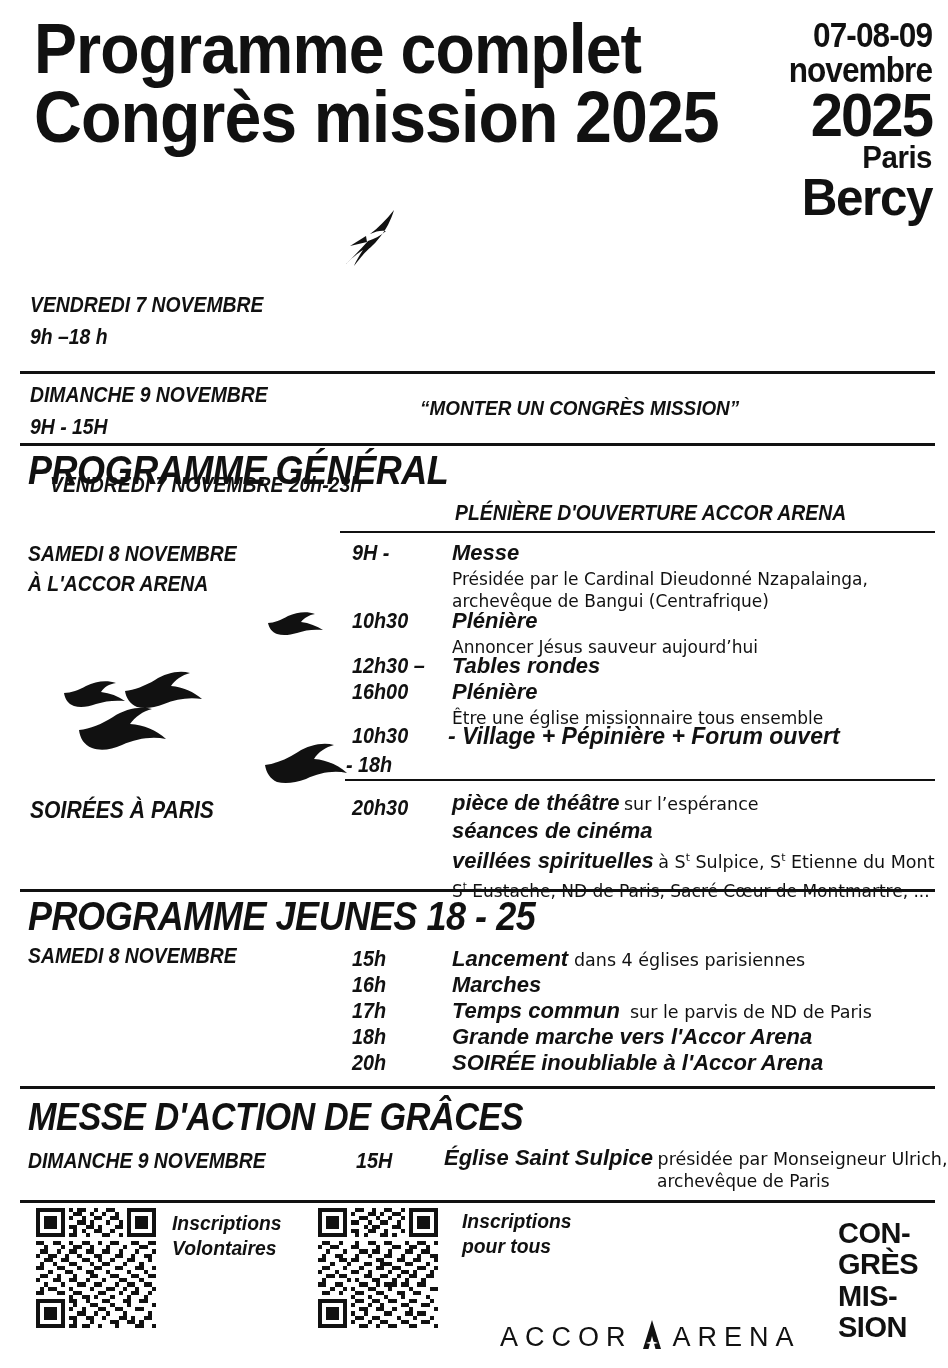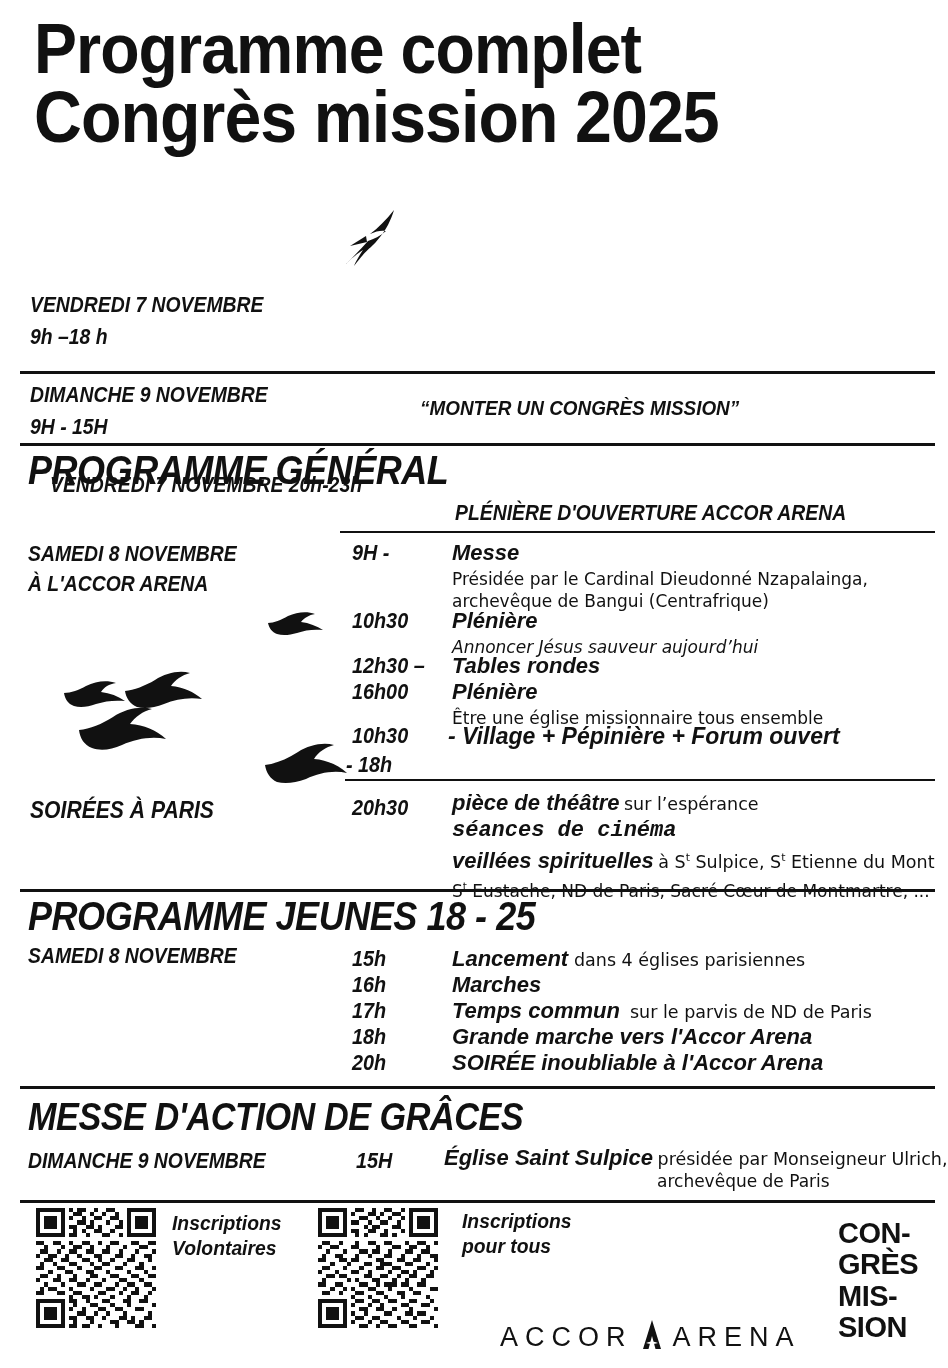--- a/index.html
+++ b/index.html
@@ -100,20 +100,27 @@
 </head>
 <body>
 
 <div class="poster">
 
   <div class="masthead">
     <div class="mast-line l1">Programme complet</div>
     <div class="mast-line l2">Congrès mission 2025</div>
   </div>
 
+  <div class="datebox">
+    <div class="d1">07-08-09</div>
+    <div class="d2">novembre</div>
+    <div class="d3">2025</div>
+    <div class="d4">Paris</div>
+    <div class="d5">Bercy</div>
+  </div>
 
 
   <div class="abs" style="left:336px;top:206px;width:70px;height:70px;">
     <svg viewBox="0 0 70 70" width="70" height="70" aria-hidden="true">
       <path d="M58 4 C50 14 42 22 34 28 C40 25 46 24 50 25 C44 30 38 33 32 35
                C26 42 18 50 10 58 C16 52 22 47 27 44 C23 50 20 55 18 60
                C24 52 30 45 35 41 C38 38 41 35 44 31 C50 24 55 14 58 4 Z" fill="#111"></path>
       <path d="M30 30 L14 40 L31 36 Z" fill="#111"></path>
     </svg>
   </div>
@@ -168,21 +175,21 @@
   <div class="abs" style="left:352px;top:540px;">
     <span class="timecol abs" style="left:0;top:0;">9H -</span>
     <span class="itemb abs" style="left:100px;top:0;">Messe</span>
     <span class="desc abs" style="left:100px;top:28px;">Présidée par le Cardinal Dieudonné Nzapalainga,</span>
     <span class="desc abs" style="left:100px;top:50px;">archevêque de Bangui (Centrafrique)</span>
   </div>
 
   <div class="abs" style="left:352px;top:608px;">
     <span class="timecol abs" style="left:0;top:0;">10h30</span>
     <span class="itemb abs" style="left:100px;top:0;">Plénière</span>
-    <span class="desc abs" style="left:100px;top:28px;font-style:italic;">Annoncer Jésus sauveur aujourd’hui</span>
+    <span class="desc abs" style="left:100px;top:28px;">Annoncer Jésus sauveur aujourd’hui</span>
   </div>
 
   <div class="abs" style="left:352px;top:653px;">
     <span class="timecol abs" style="left:0;top:0;">12h30 –</span>
     <span class="itemb abs" style="left:100px;top:0;">Tables rondes</span>
   </div>
 
   <div class="abs" style="left:352px;top:679px;">
     <span class="timecol abs" style="left:0;top:0;">16h00</span>
     <span class="itemb abs" style="left:100px;top:0;">Plénière</span>
@@ -205,21 +212,21 @@
   </div>
   <div class="abs" style="left:352px;top:795px;">
     <div class="timecol">20h30</div>
   </div>
 
   <div class="abs" style="left:452px;top:790px;">
     <div style="height:28px;">
       <span class="itemb">pièce de théâtre</span>
       <span class="itemlight">sur l’espérance</span>
     </div>
-    <div style="height:30px;font-family:Liberation Mono, monospace;">
+    <div style="height:30px;">
       <span class="itemb">séances de cinéma</span>
       <span class="itemlight"></span>
     </div>
     <div style="height:28px;">
       <span class="itemb">veillées spirituelles</span>
       <span class="itemlight">à S<sup>t</sup> Sulpice, S<sup>t</sup> Etienne du Mont</span>
     </div>
     <div style="margin-top:4px;">
       <span class="desc">S<sup>t</sup> Eustache, ND de Paris, Sacré Cœur de Montmartre, ...</span>
     </div>

